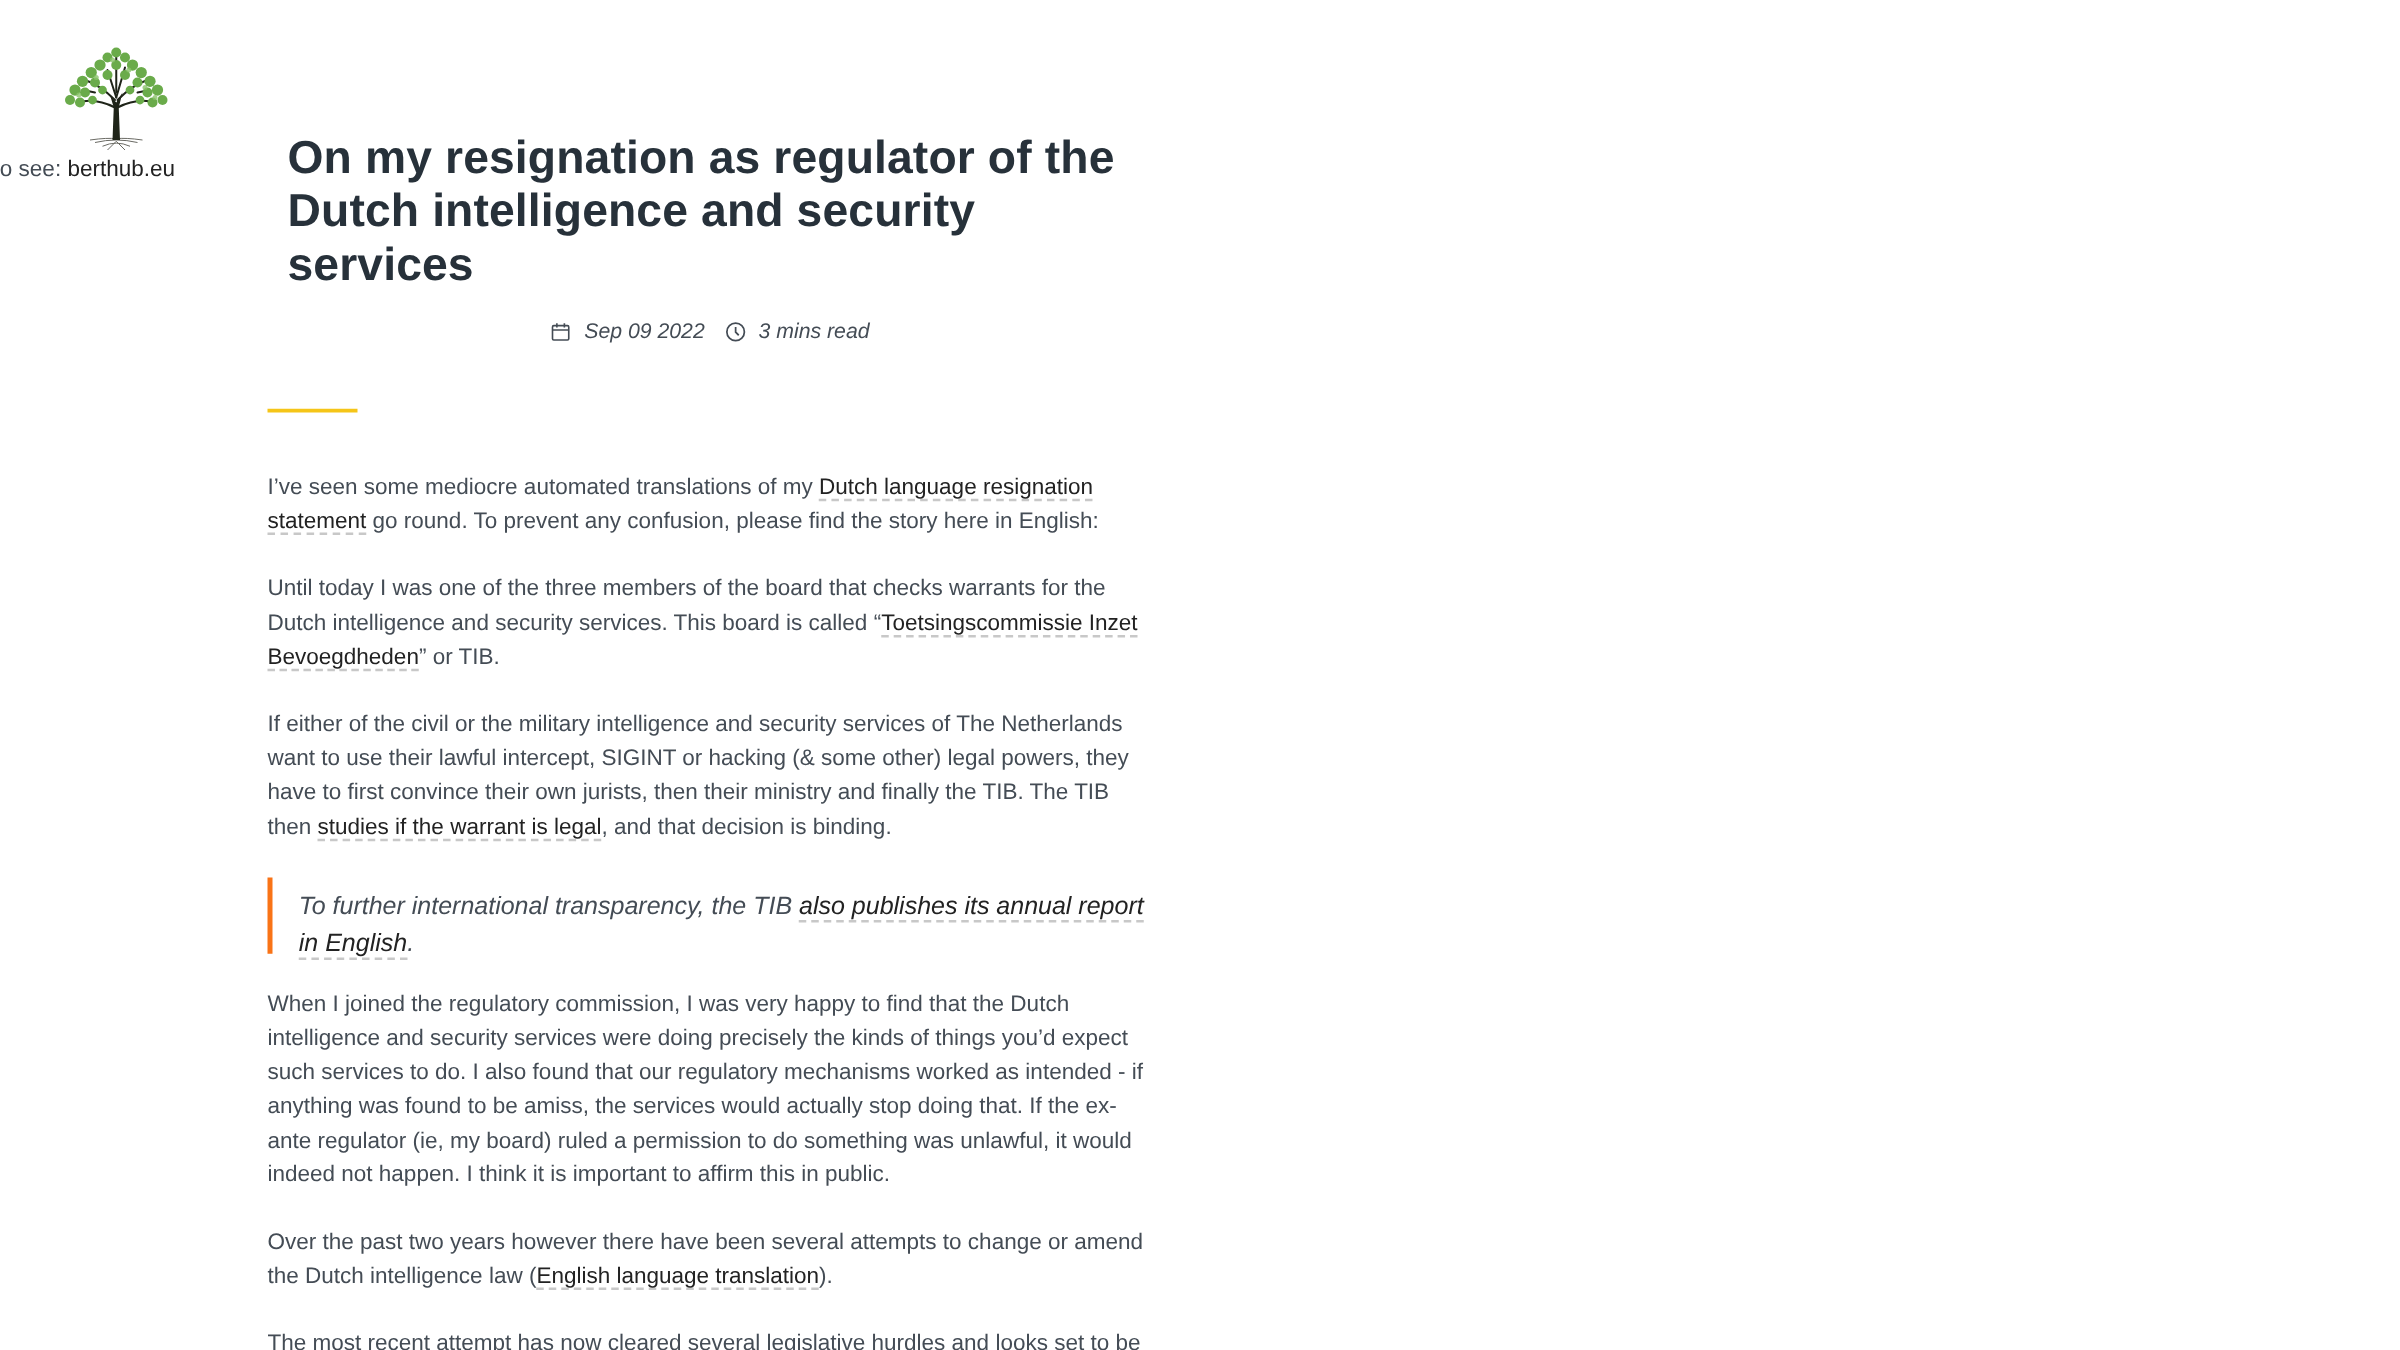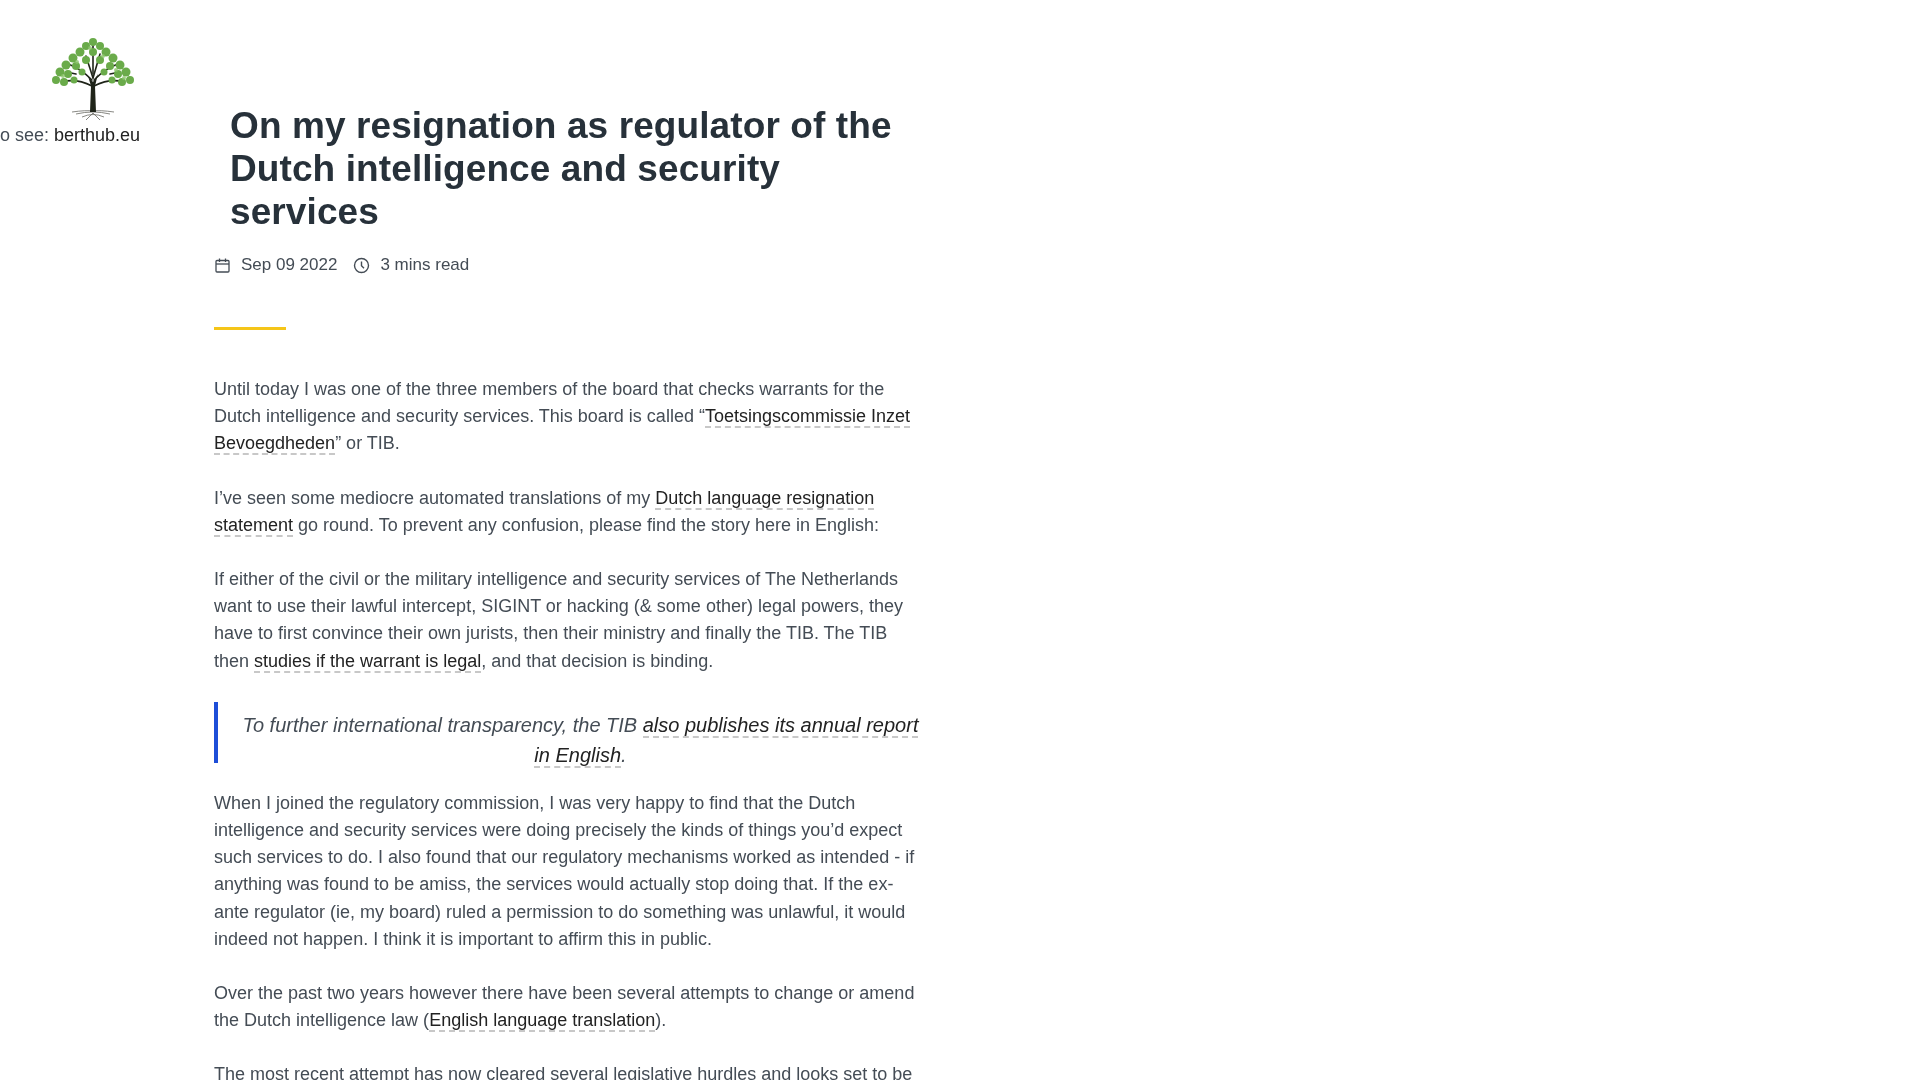--- a/index.html
+++ b/index.html
@@ -53,22 +53,24 @@
     line-height: 43px;
     font-weight: bold;
     color: #27313a;
     letter-spacing: 0.1px;
   }
   .meta {
     margin-top: 20px;
     display: flex;
     align-items: center;
     font-size: 17px;
+    font-style: italic;
     color: #444c55;
     height: 24px;
+    justify-content: center;
   }
   .meta .icon {
     display: inline-flex;
     width: 17px;
     height: 17px;
     margin-right: 10px;
   }
   .meta .icon svg { width: 17px; height: 17px; }
   .meta .date { margin-right: 16px; }
   .divider {
@@ -89,27 +91,26 @@
   .content a {
     color: #222222;
     text-decoration: none;
     border-bottom: 2px dashed #c8c8c8;
     padding-bottom: 0;
     cursor: pointer;
   }
   blockquote {
     margin: 0 0 27px 0;
     padding: 8px 0 0 21px;
-    border-left: 4px solid #1d4ed8;
+    border-left: 4px solid #f97316;
     font-style: italic;
     font-size: 20px;
     line-height: 30.5px;
     color: #444c55;
     height: 53px;
-    text-align: center;
   }
 </style>
 </head>
 <body>
 
 <div class="sidebar">
   <a class="logo">
     <svg viewBox="0 0 94 88" width="94" height="88">
 
       <g stroke="#2b2b22" stroke-width="0.8" fill="none" opacity="0.7">
@@ -195,23 +196,23 @@
         <circle cx="8.5" cy="8.5" r="7"></circle>
         <path d="M8.5 4.5 L8.5 8.8 L11 11.2"></path>
       </svg>
     </span>
     <span class="read-time">3 mins read</span>
   </div>
 
   <div class="divider"></div>
 
   <div class="content">
+    <p><span>I’ve seen some mediocre automated translations of my </span><a>Dutch language resignation statement</a><span> go round. To prevent any confusion, please find the story here in English:</span></p>
+
     <p><span>Until today I was one of the three members of the board that checks warrants for the Dutch intelligence and security services. This board is called “</span><a>Toetsingscommissie Inzet Bevoegdheden</a><span>” or TIB.</span></p>
-
-    <p><span>I’ve seen some mediocre automated translations of my </span><a>Dutch language resignation statement</a><span> go round. To prevent any confusion, please find the story here in English:</span></p>
 
     <p><span>If either of the civil or the military intelligence and security services of The Netherlands want to use their lawful intercept, SIGINT or hacking (&amp; some other) legal powers, they have to first convince their own jurists, then their ministry and finally the TIB. The TIB then </span><a>studies if the warrant is legal</a><span>, and that decision is binding.</span></p>
 
     <blockquote><span>To further international transparency, the TIB </span><a>also publishes its annual report in English</a><span>.</span></blockquote>
 
     <p><span>When I joined the regulatory commission, I was very happy to find that the Dutch intelligence and security services were doing precisely the kinds of things you’d expect such services to do. I also found that our regulatory mechanisms worked as intended - if anything was found to be amiss, the services would actually stop doing that. If the ex-ante regulator (ie, my board) ruled a permission to do something was unlawful, it would indeed not happen. I think it is important to affirm this in public.</span></p>
 
     <p><span>Over the past two years however there have been several attempts to change or amend the Dutch intelligence law (</span><a>English language translation</a><span>).</span></p>
 
     <p><span>The most recent attempt has now cleared several legislative hurdles and looks set to be passed by parliament.</span></p>

